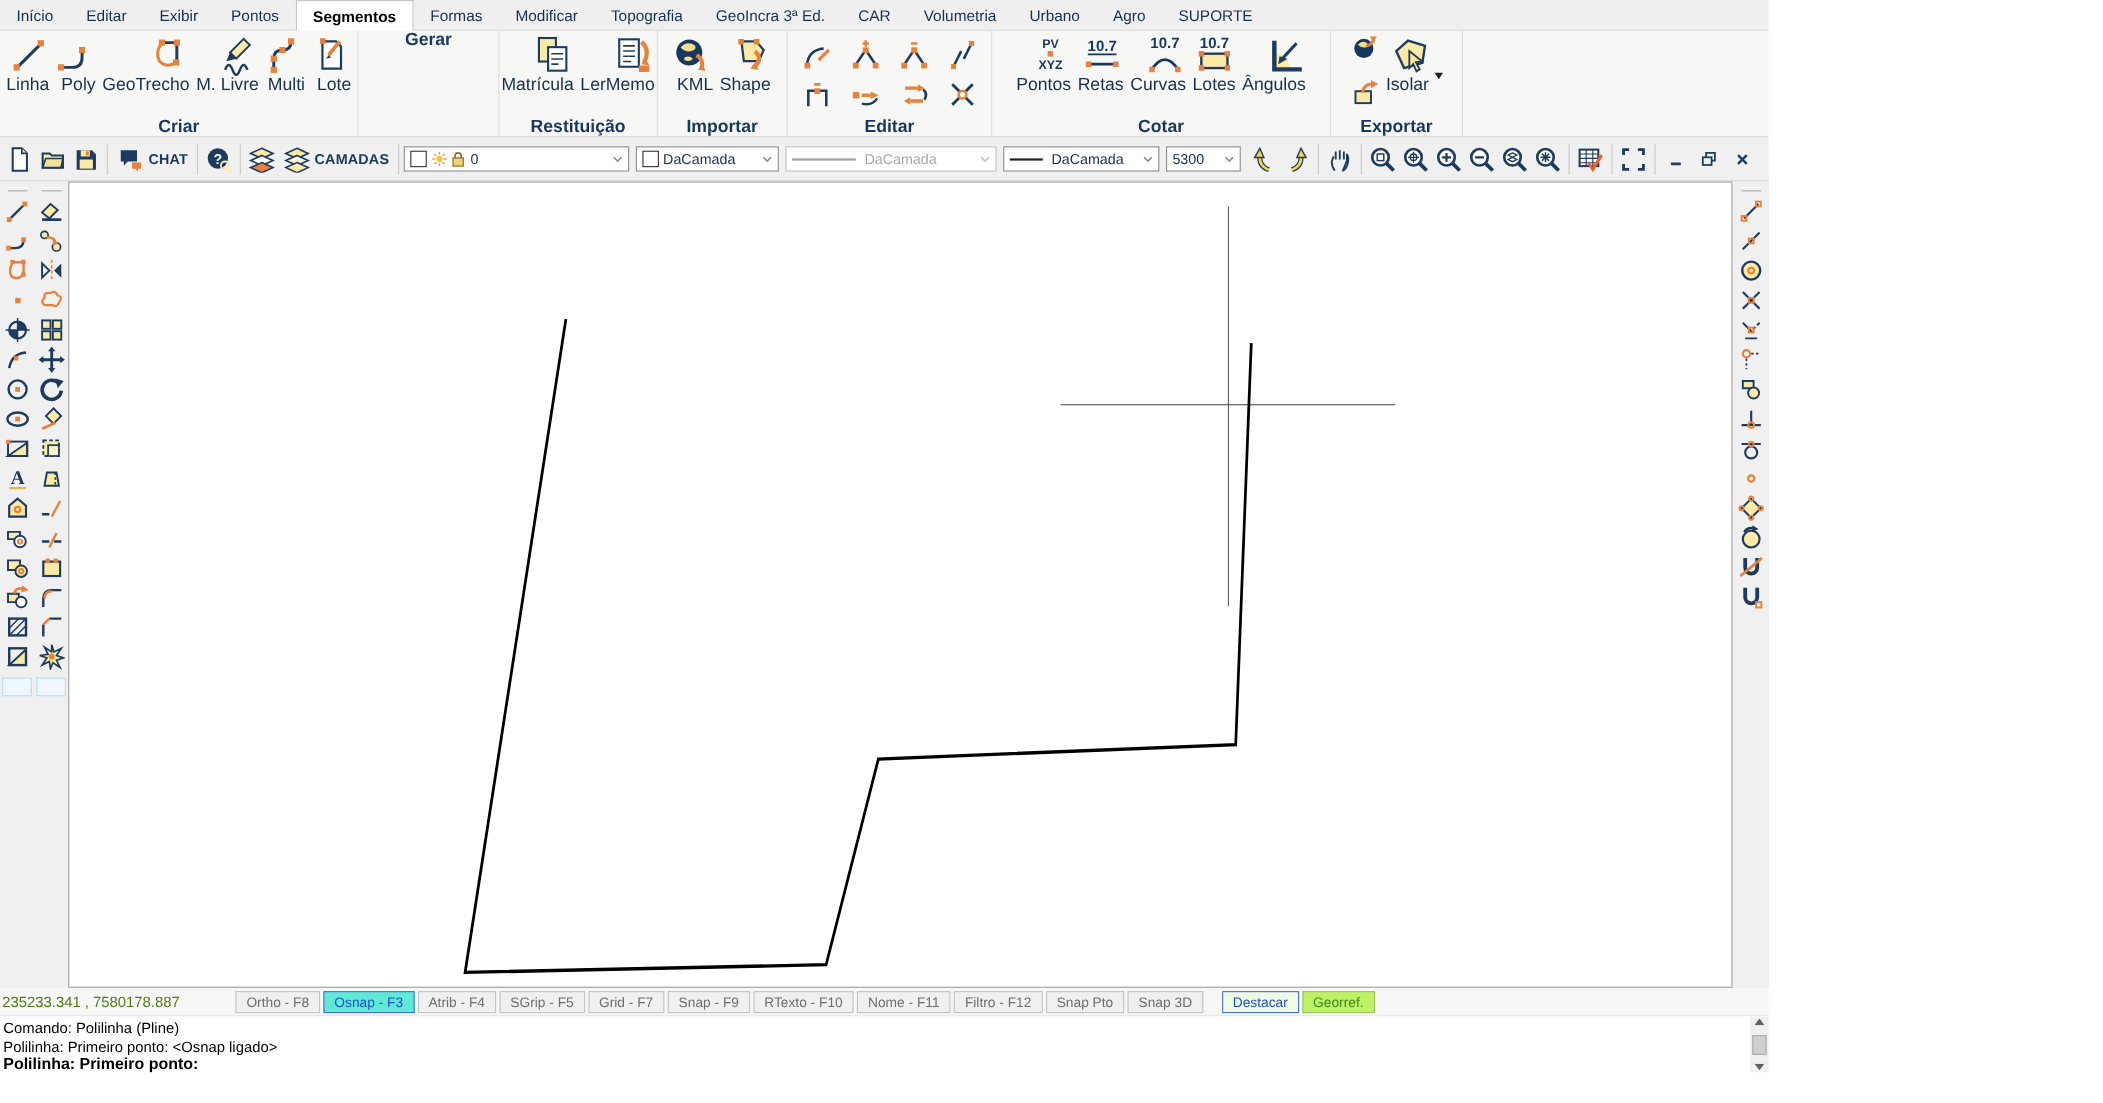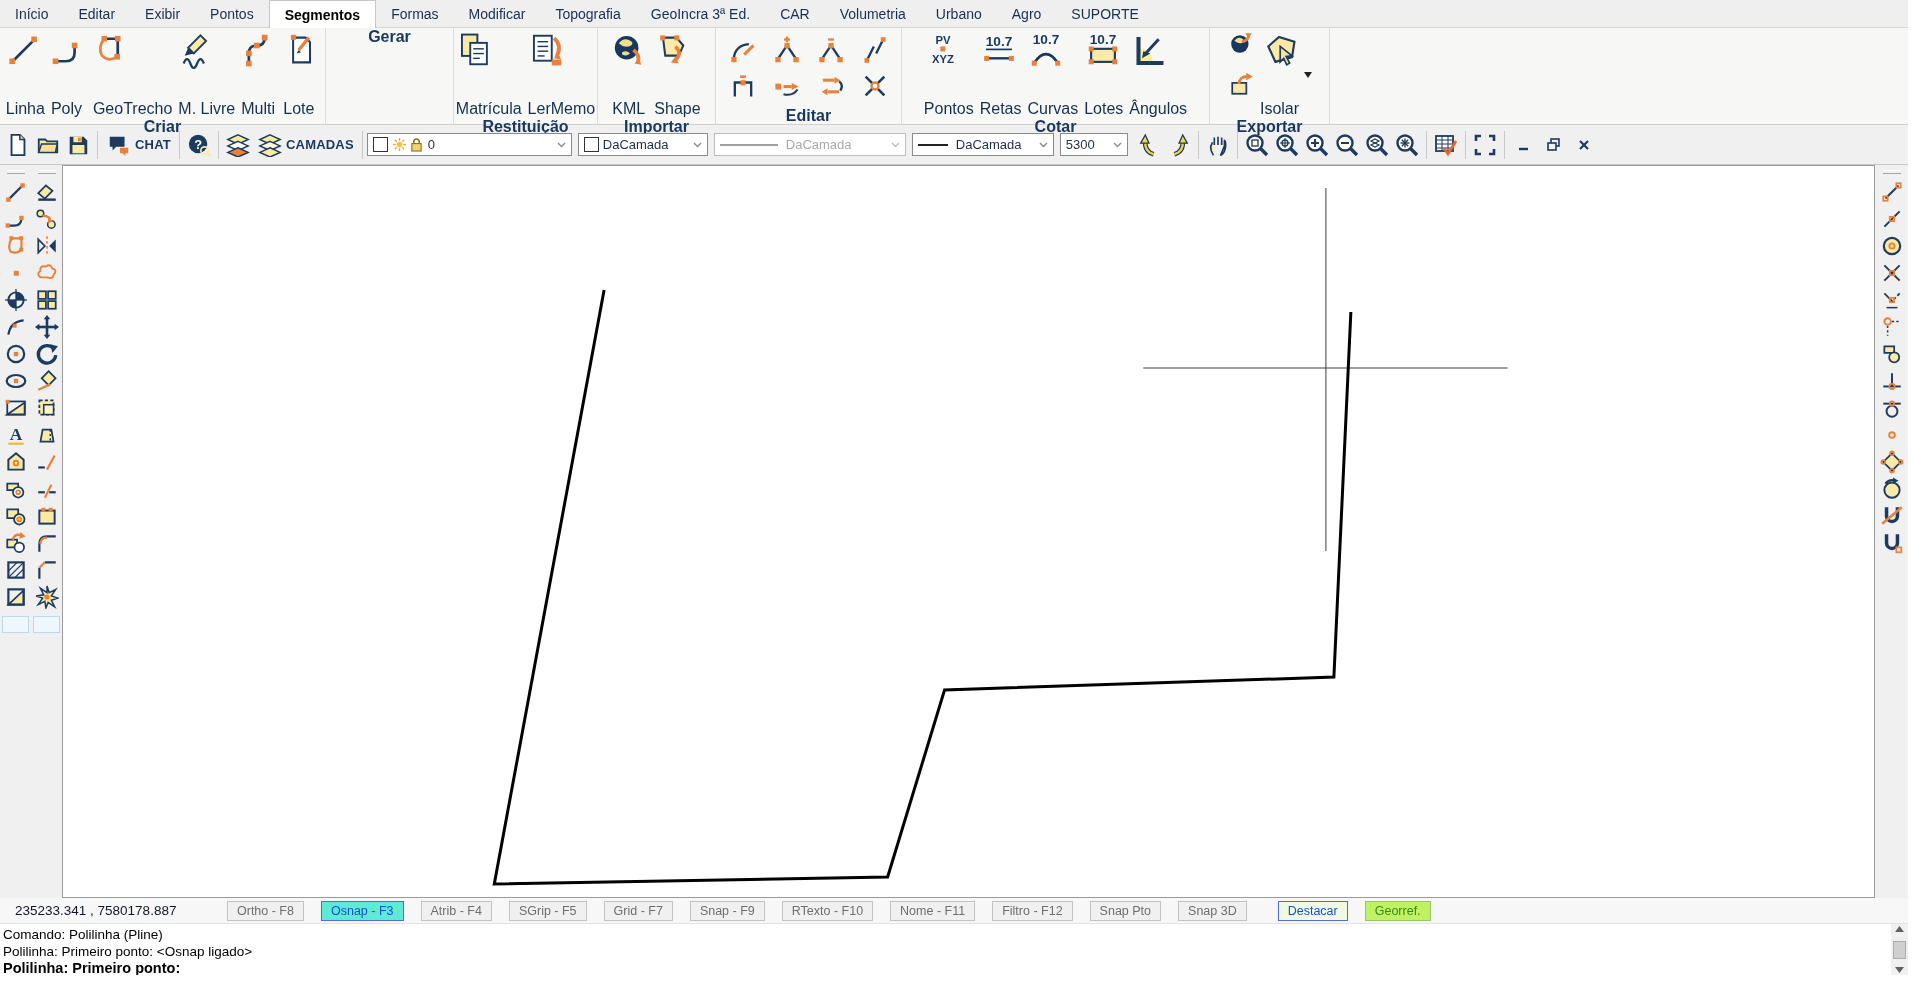--- a/index.html
+++ b/index.html
@@ -1,30 +1,30 @@
 <!DOCTYPE html>
 <html><head>
 <meta charset="utf-8">
 <style>
   html,body{margin:0;padding:0;background:#ffffff;}
-  .root{position:relative;width:1908px;height:1003px;overflow:hidden;background:#ffffff;
+  .root{position:relative;width:1608px;height:1003px;overflow:hidden;background:#ffffff;
         font-family:"Liberation Sans",sans-serif;-webkit-font-smoothing:antialiased;}
   svg{display:block}
 
   
   .menubar{height:27px;background:#efefef;border-bottom:1px solid #d6d6d6;display:flex;align-items:stretch;}
   .mtab{padding:0 15px;display:flex;align-items:center;font-size:14px;color:#17304f;white-space:nowrap;}
   .mtab.active{background:#fff;border:1px solid #c6c6c6;border-bottom:none;margin-bottom:-1px;
                font-weight:bold;color:#000;}
 
   
   .ribbon{height:96px;background:#f7f7f6;border-bottom:1px solid #d0d0d0;display:flex;}
   .rgroup{display:flex;flex-direction:column;border-right:1px solid #dcdcdc;box-sizing:border-box;}
   .ritems{flex:1;display:flex;align-items:flex-start;justify-content:center;padding:3px 3px 0;}
-  .ritem{display:flex;flex-direction:column;align-items:flex-start;padding:0 3px;gap:31px;}
+  .ritem{display:flex;flex-direction:column;align-items:flex-end;padding:0 3px;}
   .rlabel{font-size:16px;color:#15304d;margin-top:0;white-space:nowrap;}
   .rname{height:17px;text-align:center;font-size:16px;font-weight:bold;color:#17375e;}
   .egrid{display:grid;grid-template-columns:repeat(4,44px);grid-auto-rows:36px;align-items:center;justify-items:center;}
   .expcol{display:flex;flex-direction:column;justify-content:space-between;height:66px;padding:0 2px;}
   .caretbox{align-self:center;margin-left:2px;}
   .rfill{flex:1;}
 
   
   .toolbar2{height:39px;background:#f0f0f0;border-bottom:1px solid #c9c9c9;display:flex;align-items:center;padding:0 3px;}
   .tbtn{width:30px;height:30px;display:flex;align-items:center;justify-content:center;flex:none;}
@@ -53,23 +53,23 @@
 
   
   .tabrow{height:30px;background:#fafafa;border-bottom:1px solid #dadada;display:flex;align-items:flex-end;}
   .tabspacer{width:62px;height:100%;background:#f0f0f0;flex:none;}
   .doctab{height:27px;display:flex;align-items:center;padding:0 20px;font-size:13px;color:#222;
           background:#efefef;border:1px solid #d2d2d2;border-bottom:none;box-sizing:border-box;}
   .doctab.active{background:#ffffff;font-weight:bold;letter-spacing:3px;color:#000;}
 
   
   .statusbar{height:25px;background:#f7f7f7;display:flex;align-items:center;border-bottom:1px solid #e2e2e2;}
-  .coords{width:212px;padding-left:15px;color:#0f172a;font-size:13.5px;flex:none;white-space:nowrap;overflow:hidden;}
+  .coords{width:212px;padding-left:2px;color:#4d7c0f;font-size:13.5px;flex:none;white-space:nowrap;overflow:hidden;}
   .sbtn{height:20px;display:flex;align-items:center;padding:0 9px;border:1px solid #c2c2c2;background:#f0f0f0;
-        color:#6e6e6e;font-size:12.5px;margin-right:17px;white-space:nowrap;box-sizing:border-box;}
+        color:#6e6e6e;font-size:12.5px;margin-right:3px;white-space:nowrap;box-sizing:border-box;}
   .sbtn.osnap-on{background:#5eead4;border-color:#4b6fd6;color:#1c4fd0;}
   .sbtn.destacar{background:#eefae2;border-color:#4b6fd6;color:#1c4fd0;margin-left:14px;}
   .sbtn.georref{background:#bef264;border-color:#9ec46a;color:#3c8a1e;}
 
   
   .command{height:51px;background:#ffffff;position:relative;font-size:13.5px;color:#000;
            padding:2px 20px 0 3px;line-height:17px;overflow:hidden;box-sizing:border-box;}
   .cmdline{white-space:pre;}
   .cmdline.current{font-weight:bold;font-size:14.5px;}
   .cmdscroll{position:absolute;right:0;top:0;width:17px;height:51px;background:#f0f0f0;

